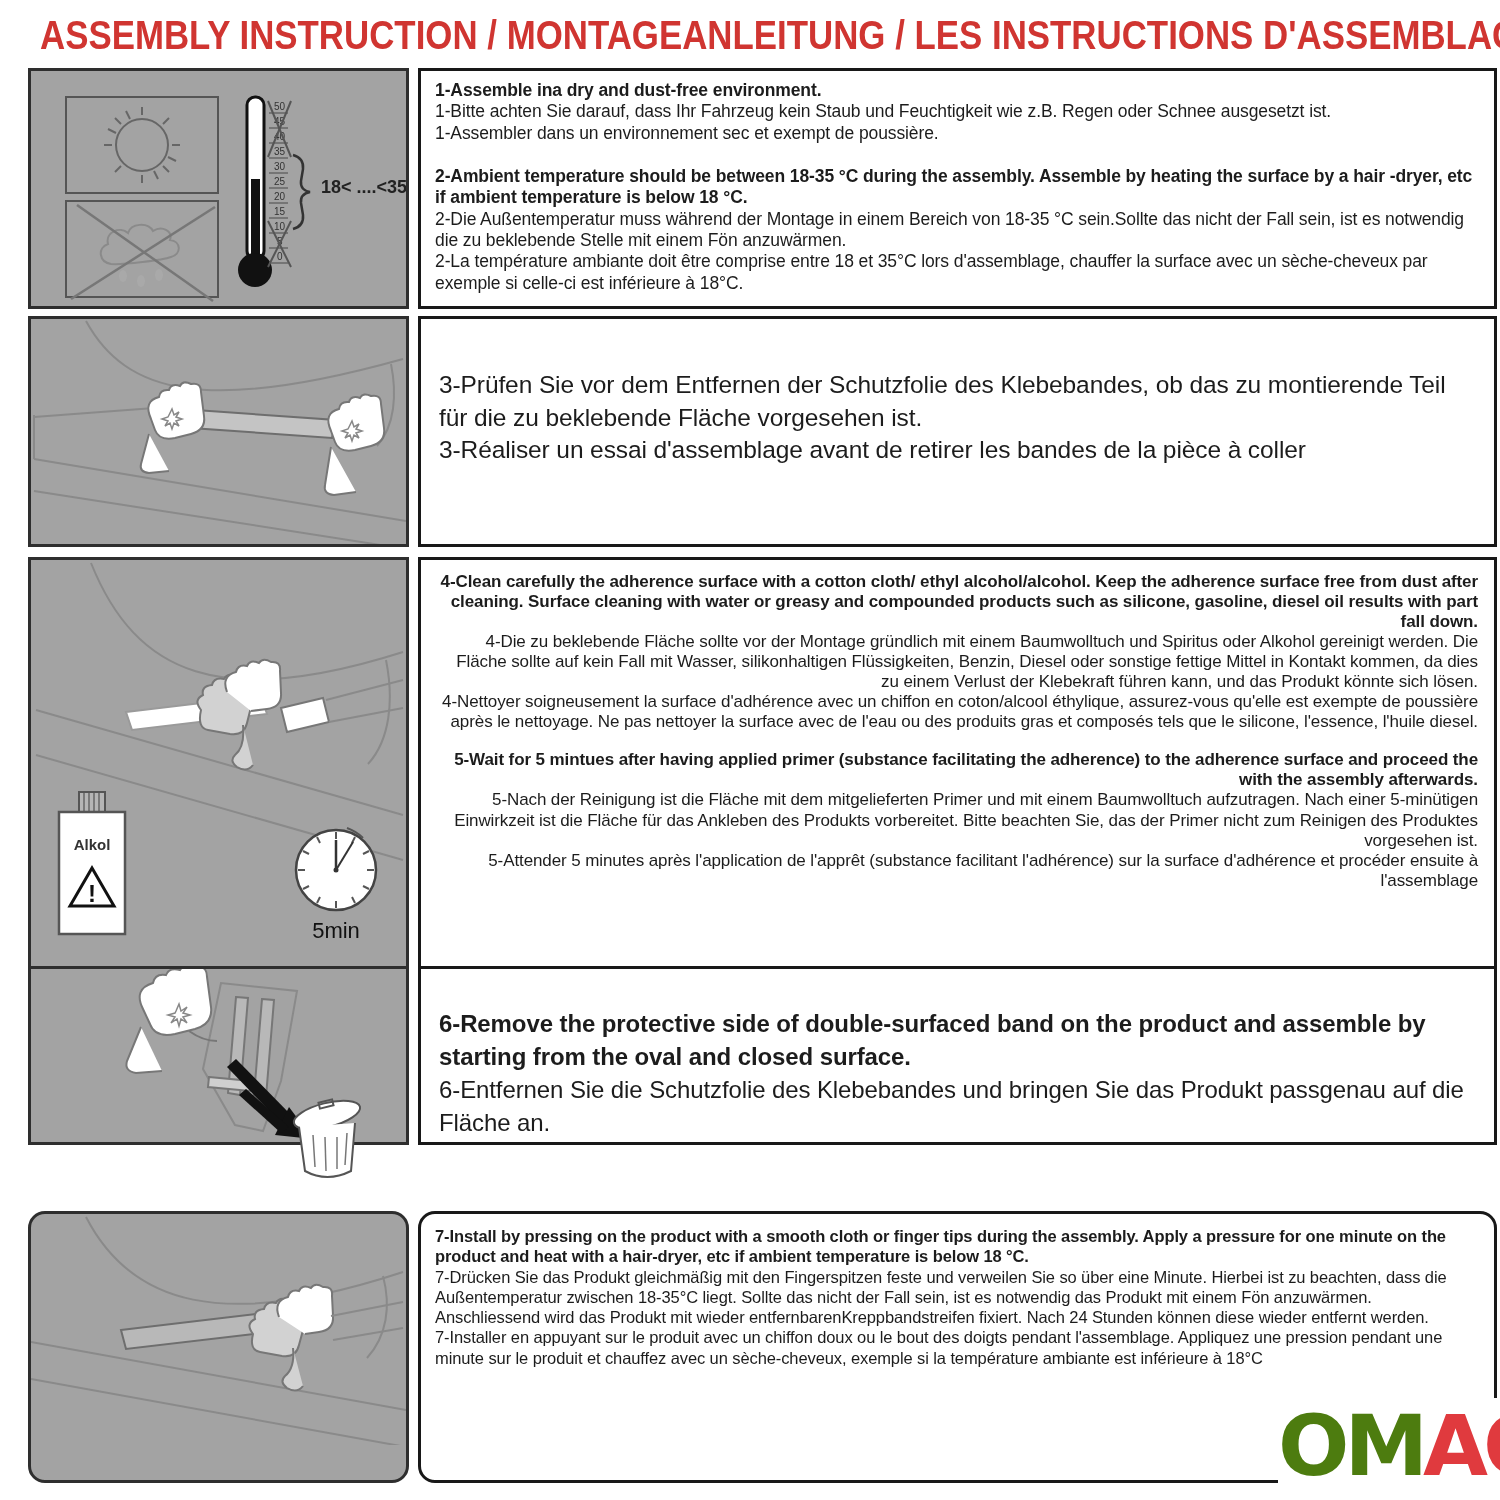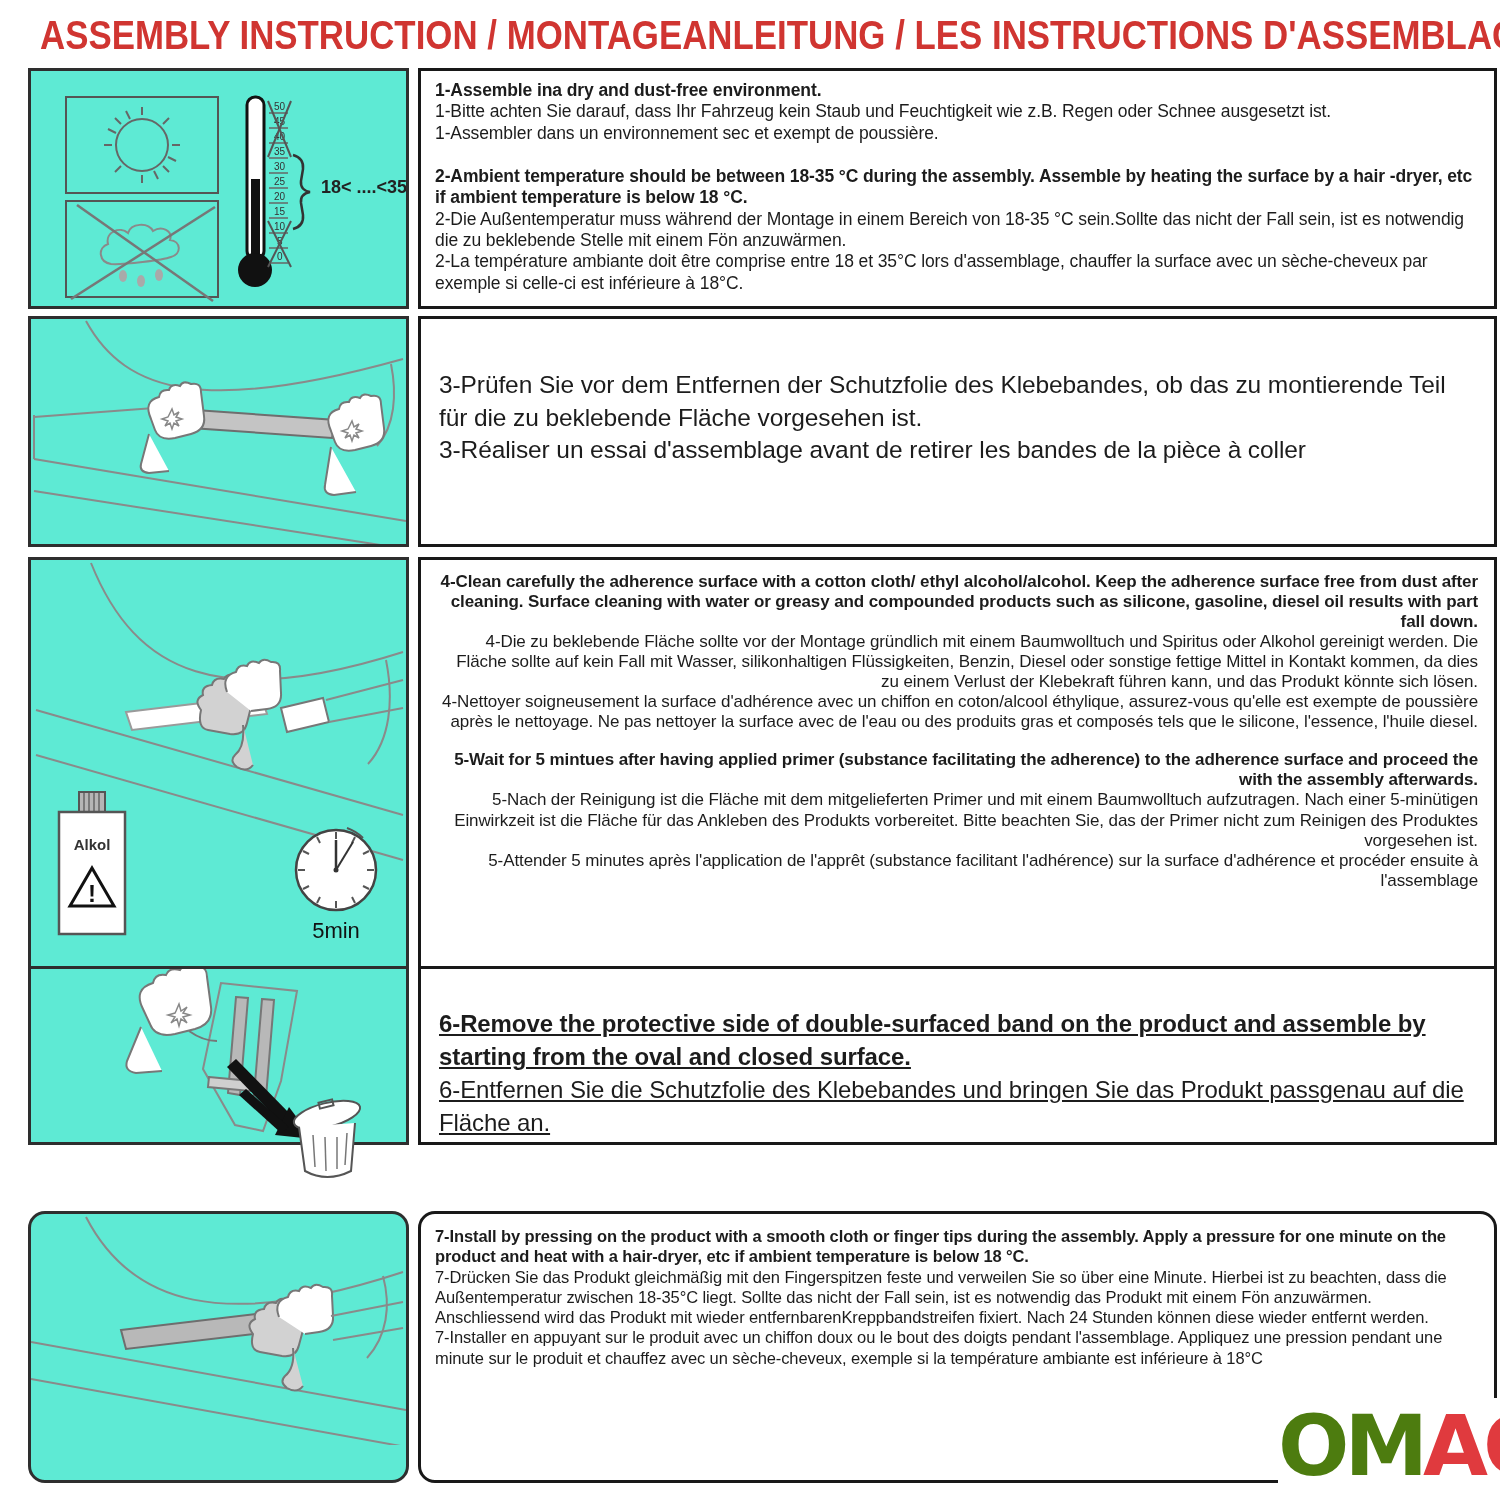--- a/index.html
+++ b/index.html
@@ -1,26 +1,26 @@
 <!DOCTYPE html>
 <html><head>
 <meta charset="utf-8">
 <style>
   html,body{margin:0;padding:0;background:#ffffff;}
   .page{position:relative;width:1500px;height:1500px;background:#ffffff;overflow:hidden;
         font-family:"Liberation Sans",sans-serif;color:#1c1c1c;}
   .title{position:absolute;left:40px;top:12px;font-size:41px;font-weight:bold;color:#d03531;
          white-space:nowrap;transform:scaleX(.85);transform-origin:left center;letter-spacing:0;}
-  .illus{position:absolute;left:28px;width:381px;border:3px solid #2e2e2e;background:#5eead4;box-sizing:border-box;}
+  .illus{position:absolute;left:28px;width:381px;border:3px solid #2e2e2e;background:#a3a3a3;box-sizing:border-box;}
   .textbox{position:absolute;left:418px;width:1079px;border:3px solid #181818;background:#fff;
            box-sizing:border-box;overflow:hidden;letter-spacing:-0.1px;}
   .r1{top:68px;height:241px;}
   .r2{top:316px;height:231px;}
   .r3{top:557px;height:459px;text-align:right;}
-  .r4{top:966px;height:179px;text-decoration:underline;}
+  .r4{top:966px;height:179px;}
   .r5{top:1211px;height:272px;border-radius:17px;}
   .textbox p{margin:0;}
   .bold{font-weight:bold;}
   .t-sm{padding:9px 14px;font-size:17.5px;line-height:1.22;}
   .t-md{padding:12px 16px;font-size:17px;line-height:1.18;}
   .t-lg{padding:50px 18px 10px 18px;font-size:24.5px;line-height:1.33;}
   .t-lg4{padding:38px 18px 10px 18px;font-size:24px;line-height:1.38;}
   .t-7{padding:12px 14px;font-size:16.5px;line-height:1.23;}
   .gap{margin-top:22px !important;}
   .gap-sm{margin-top:18px !important;}

